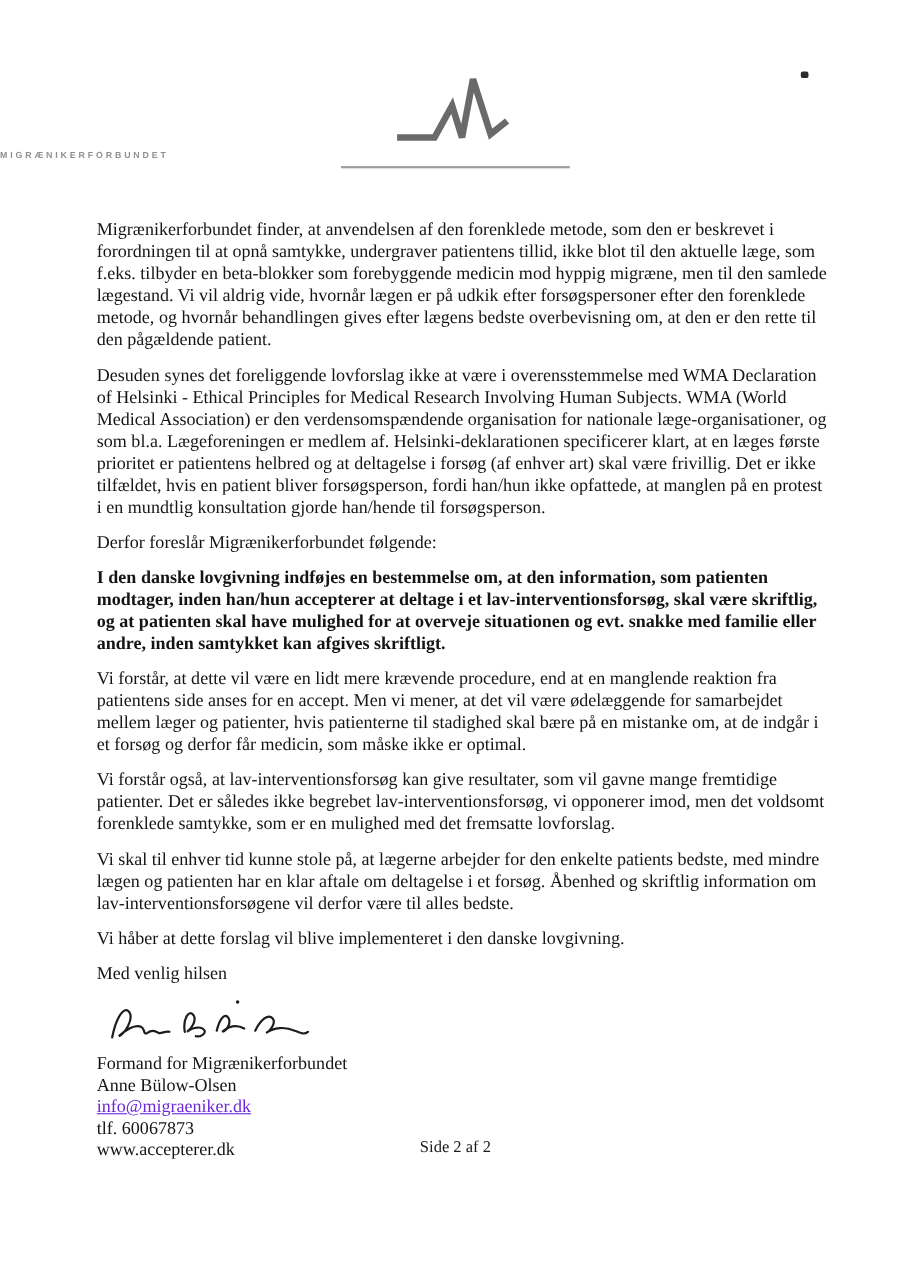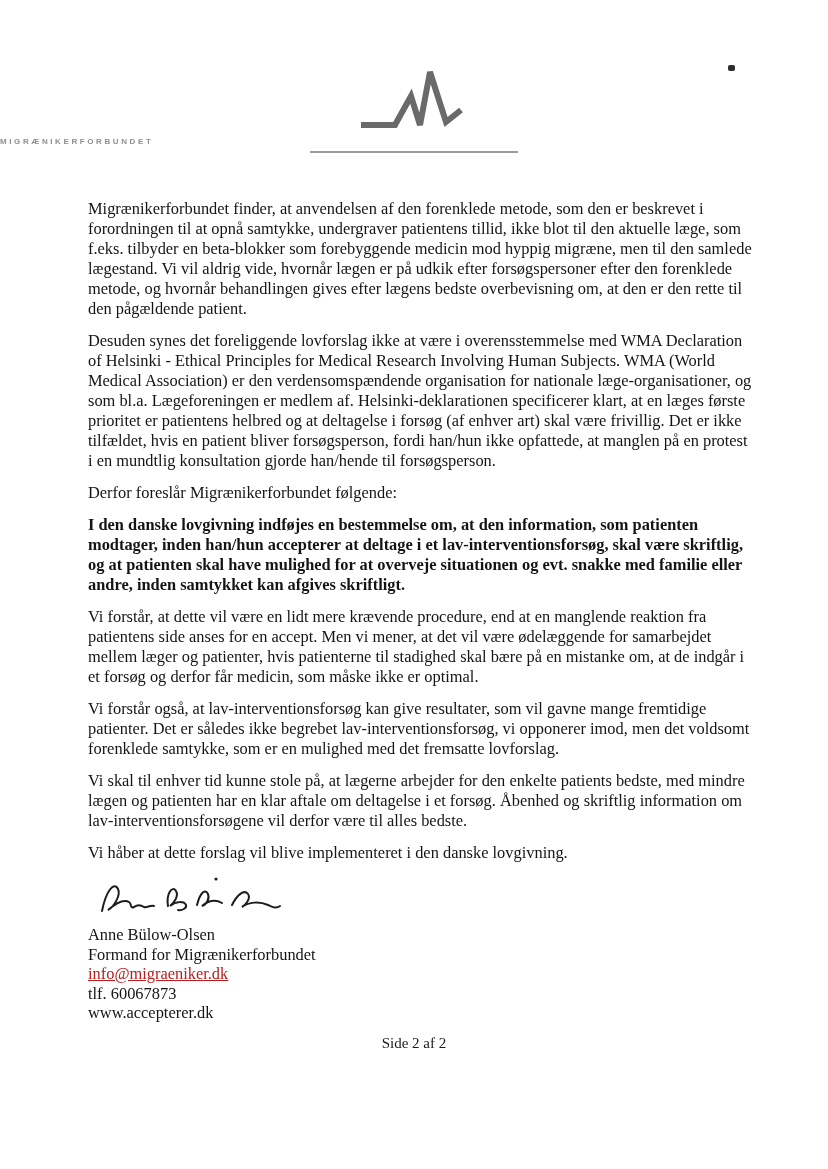--- a/index.html
+++ b/index.html
@@ -14,21 +14,21 @@
     margin-top:7px;font-family:"Liberation Sans", sans-serif;font-size:8px;
     letter-spacing:2.6px;color:#8f8f8f;font-weight:bold;
   }
   .logo-rule{width:208px;height:2px;background:#9c9c9c;margin:5px auto 0 auto;}
   .content{position:absolute;left:88px;top:199px;width:664px;font-size:16.4px;line-height:20px;}
   .content p{margin:0 0 12px 0;}
   .content p.bold{font-weight:bold;}
   .signature-svg{display:block;margin:4px 0 2px 8px;}
   .contact{margin-top:6px;line-height:19.5px;}
   .contact p{margin:0;}
-  .email{text-decoration:underline;color:#b91c1c;}
+  .email{text-decoration:underline;color:#6d28d9;}
   .footer{position:absolute;top:1035px;left:0;right:0;text-align:center;font-size:15px;color:#1a1a1a;}
 </style>
 </head>
 <body>
 
 <div class="page">
 
   <div class="speck"></div>
 
   <div class="logo-block">
@@ -41,34 +41,35 @@
 
   <div class="content">
     <p>Migrænikerforbundet finder, at anvendelsen af den forenklede metode, som den er beskrevet i forordningen til at opnå samtykke, undergraver patientens tillid, ikke blot til den aktuelle læge, som f.eks. tilbyder en beta-blokker som forebyggende medicin mod hyppig migræne, men til den samlede lægestand. Vi vil aldrig vide, hvornår lægen er på udkik efter forsøgspersoner efter den forenklede metode, og hvornår behandlingen gives efter lægens bedste overbevisning om, at den er den rette til den pågældende patient.</p>
     <p>Desuden synes det foreliggende lovforslag ikke at være i overensstemmelse med WMA Declaration of Helsinki - Ethical Principles for Medical Research Involving Human Subjects. WMA (World Medical Association) er den verdensomspændende organisation for nationale læge-organisationer, og som bl.a. Lægeforeningen er medlem af. Helsinki-deklarationen specificerer klart, at en læges første prioritet er patientens helbred og at deltagelse i forsøg (af enhver art) skal være frivillig. Det er ikke tilfældet, hvis en patient bliver forsøgsperson, fordi han/hun ikke opfattede, at manglen på en protest i en mundtlig konsultation gjorde han/hende til forsøgsperson.</p>
     <p>Derfor foreslår Migrænikerforbundet følgende:</p>
     <p class="bold">I den danske lovgivning indføjes en bestemmelse om, at den information, som patienten modtager, inden han/hun accepterer at deltage i et lav-interventionsforsøg, skal være skriftlig, og at patienten skal have mulighed for at overveje situationen og evt. snakke med familie eller andre, inden samtykket kan afgives skriftligt.</p>
     <p>Vi forstår, at dette vil være en lidt mere krævende procedure, end at en manglende reaktion fra patientens side anses for en accept. Men vi mener, at det vil være ødelæggende for samarbejdet mellem læger og patienter, hvis patienterne til stadighed skal bære på en mistanke om, at de indgår i et forsøg og derfor får medicin, som måske ikke er optimal.</p>
     <p>Vi forstår også, at lav-interventionsforsøg kan give resultater, som vil gavne mange fremtidige patienter. Det er således ikke begrebet lav-interventionsforsøg, vi opponerer imod, men det voldsomt forenklede samtykke, som er en mulighed med det fremsatte lovforslag.</p>
     <p>Vi skal til enhver tid kunne stole på, at lægerne arbejder for den enkelte patients bedste, med mindre lægen og patienten har en klar aftale om deltagelse i et forsøg. Åbenhed og skriftlig information om lav-interventionsforsøgene vil derfor være til alles bedste.</p>
     <p>Vi håber at dette forslag vil blive implementeret i den danske lovgivning.</p>
+    <p>Med venlig hilsen</p>
 
     <svg class="signature-svg" width="190" height="44" viewBox="0 0 190 44">
       <g fill="none" stroke="#1d1d1d" stroke-width="2" stroke-linecap="round">
         <path d="M6,36 C10,16 18,6 22,14 C25,20 18,32 12,35 C20,28 28,24 33,27 C36,29 34,34 38,32 C42,29 45,30 48,32 C51,33 54,30 58,31"></path>
         <path d="M72,31 C70,19 76,10 80,16 C83,21 78,28 74,31 C80,26 88,26 90,30 C91,33 86,36 82,35"></path>
         <path d="M101,30 C104,18 109,13 112,19 C114,24 110,30 106,31 C112,26 119,24 126,28"></path>
         <path d="M136,30 C141,20 148,14 152,19 C155,23 150,30 146,32 C153,27 163,26 172,30 C177,32 180,34 184,31"></path>
         <circle cx="120" cy="4" r="1.6" fill="#1d1d1d" stroke="none"></circle>
       </g>
     </svg>
 
     <div class="contact">
+      <p>Formand for Migrænikerforbundet</p>
       <p>Anne Bülow-Olsen</p>
-      <p>Formand for Migrænikerforbundet</p>
       <p><a class="email" href="#">info@migraeniker.dk</a></p>
       <p>tlf. 60067873</p>
       <p>www.accepterer.dk</p>
     </div>
   </div>
 
   <div class="footer">Side 2 af 2</div>
 
 </div>
 

